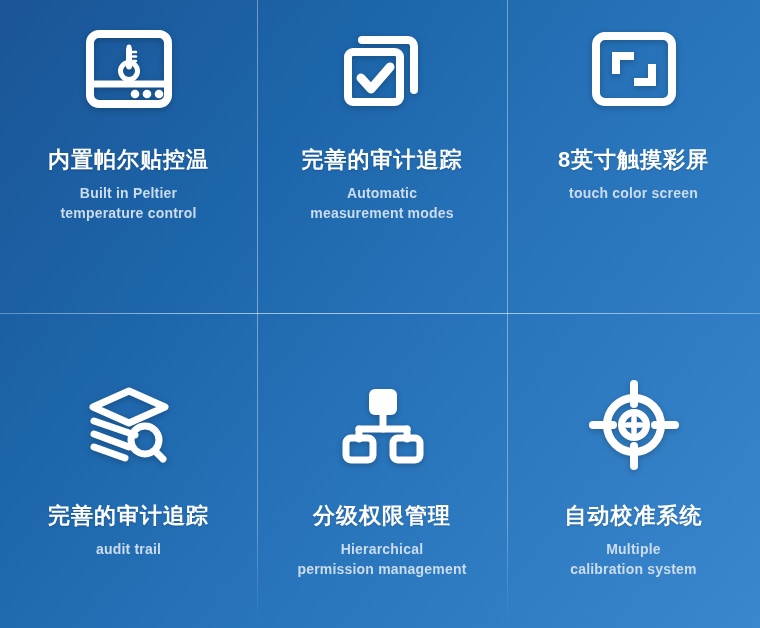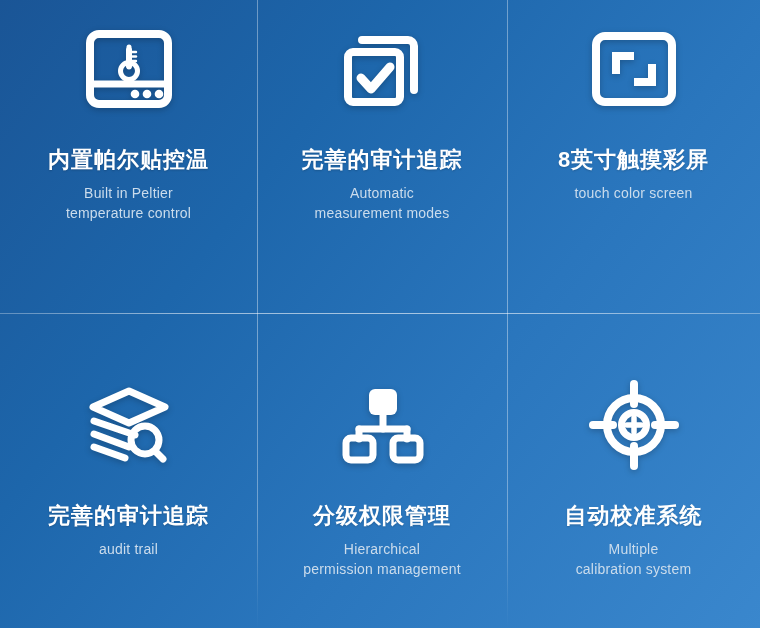--- a/index.html
+++ b/index.html
@@ -81,21 +81,21 @@
     text-align: center;
     text-shadow: 0 1px 2px rgba(0,0,0,0.18);
     white-space: nowrap;
   }
   .title-en {
     margin-top: 11px;
     font-size: 14px;
     line-height: 1.38;
     color: #cbdcec;
     text-align: center;
-    font-weight: 400;
+    font-weight: 700;
     letter-spacing: 0.2px;
     max-width: 230px;
   }
   .title-en .ln { display: block; }
 </style>
 </head>
 <body>
 
 <div id="page">
 

